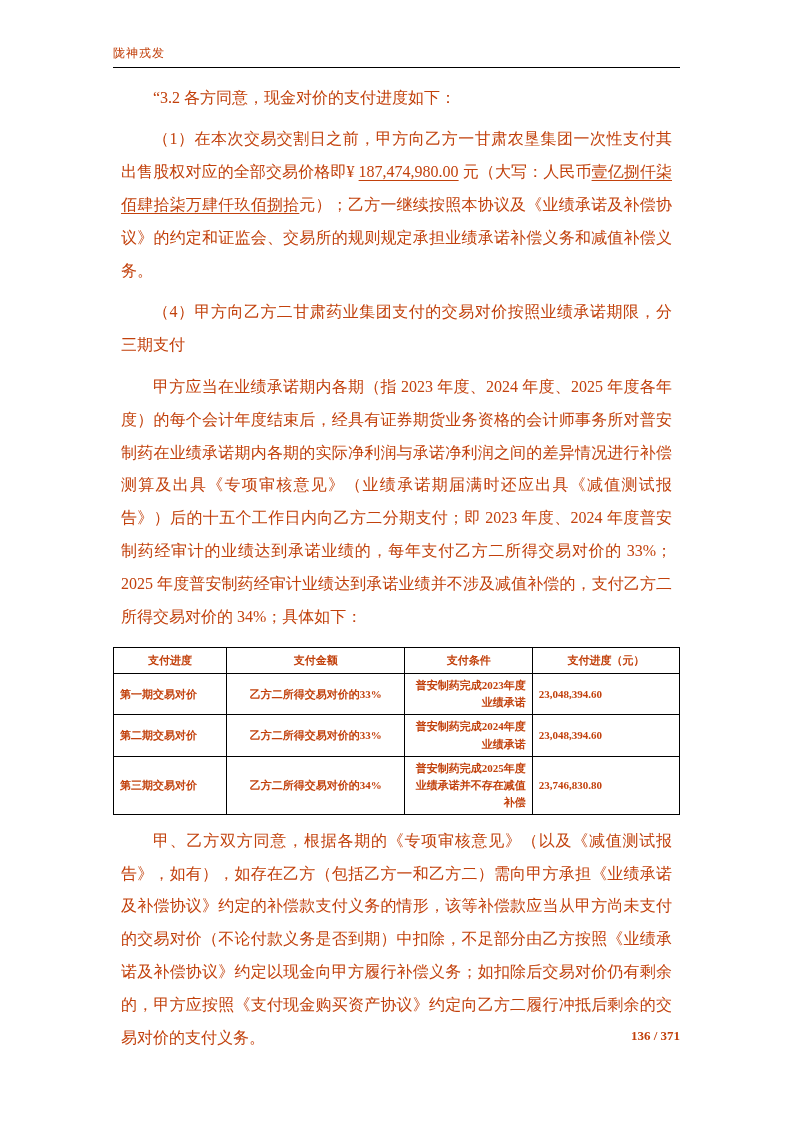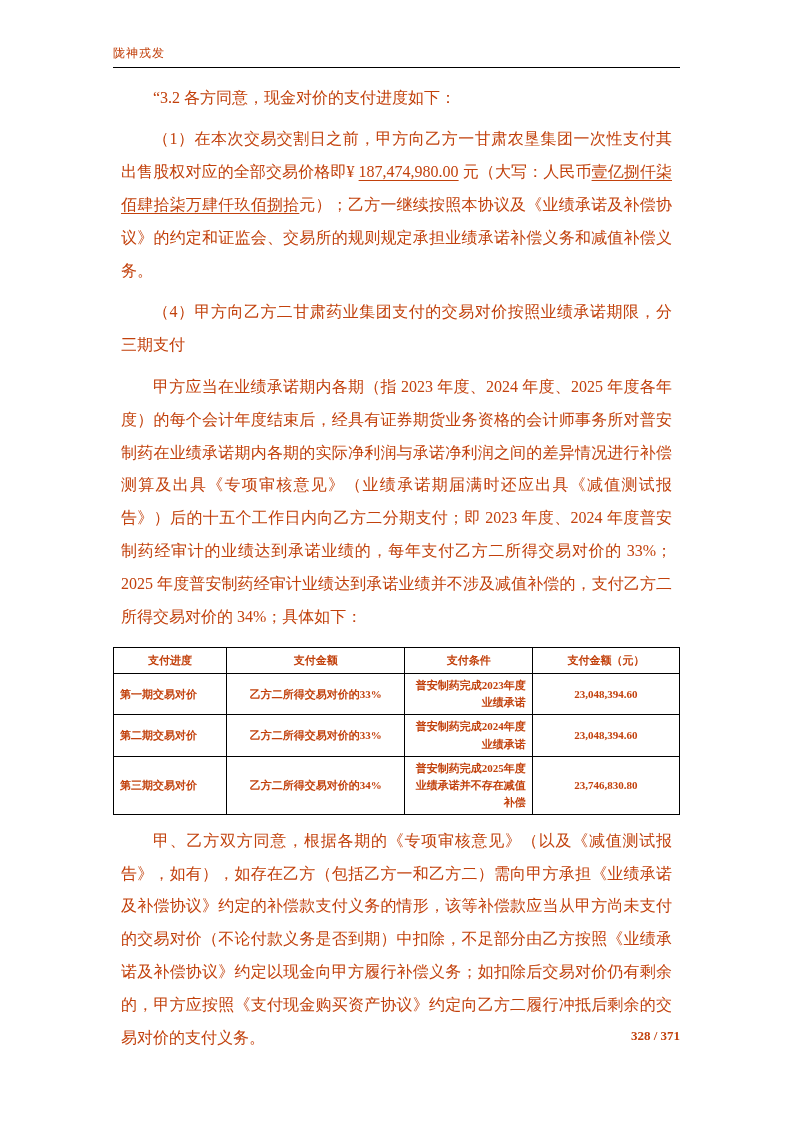--- a/index.html
+++ b/index.html
@@ -47,21 +47,21 @@
     border: 1px solid #000;
     padding: 3px 6px;
     line-height: 1.55;
     vertical-align: middle;
     word-break: break-all;
   }
   table.pay-table th { text-align: center; padding: 4px 2px; }
   td.col-progress { text-align: left; margin-top: 20px; }
   td.col-standard { text-align: center; }
   td.col-condition { text-align: right; }
-  td.col-amount { text-align: center; }
+  td.col-amount { }
   .col-w1 { width: 20%; }
   .col-w2 { width: 31.5%; }
   .col-w3 { width: 22.5%; }
   .col-w4 { width: 26%; }
   .footer {
     position: absolute;
     right: 113px;
     bottom: 78px;
     font-size: 13px;
     font-weight: bold;
@@ -85,21 +85,21 @@
     <p class="para">（4）甲方向乙方二甘肃药业集团支付的交易对价按照业绩承诺期限，分三期支付</p>
 
     <p class="para">甲方应当在业绩承诺期内各期（指 2023 年度、2024 年度、2025 年度各年度）的每个会计年度结束后，经具有证券期货业务资格的会计师事务所对普安制药在业绩承诺期内各期的实际净利润与承诺净利润之间的差异情况进行补偿测算及出具《专项审核意见》（业绩承诺期届满时还应出具《减值测试报告》）后的十五个工作日内向乙方二分期支付；即 2023 年度、2024 年度普安制药经审计的业绩达到承诺业绩的，每年支付乙方二所得交易对价的 33%；2025 年度普安制药经审计业绩达到承诺业绩并不涉及减值补偿的，支付乙方二所得交易对价的 34%；具体如下：</p>
 
     <table class="pay-table">
       <thead>
         <tr>
           <th class="col-w1">支付进度</th>
           <th class="col-w2">支付金额</th>
           <th class="col-w3">支付条件</th>
-          <th class="col-w4">支付金额（元）</th>
+          <th class="col-w4">支付进度（元）</th>
         </tr>
       </thead>
       <tbody>
         <tr>
           <td class="col-progress">第一期交易对价</td>
           <td class="col-standard">乙方二所得交易对价的33%</td>
           <td class="col-condition">普安制药完成2023年度业绩承诺</td>
           <td class="col-amount">23,048,394.60</td>
         </tr>
         <tr>
@@ -115,16 +115,16 @@
           <td class="col-amount">23,746,830.80</td>
         </tr>
       </tbody>
     </table>
 
     <p class="para">甲、乙方双方同意，根据各期的《专项审核意见》（以及《减值测试报告》，如有），如存在乙方（包括乙方一和乙方二）需向甲方承担《业绩承诺及补偿协议》约定的补偿款支付义务的情形，该等补偿款应当从甲方尚未支付的交易对价（不论付款义务是否到期）中扣除，不足部分由乙方按照《业绩承诺及补偿协议》约定以现金向甲方履行补偿义务；如扣除后交易对价仍有剩余的，甲方应按照《支付现金购买资产协议》约定向乙方二履行冲抵后剩余的交易对价的支付义务。</p>
 
   </div>
 
   <div class="footer">
-    <span>328 / 371</span>
+    <span>136 / 371</span>
   </div>
 
 </div>
 
 </body></html>

